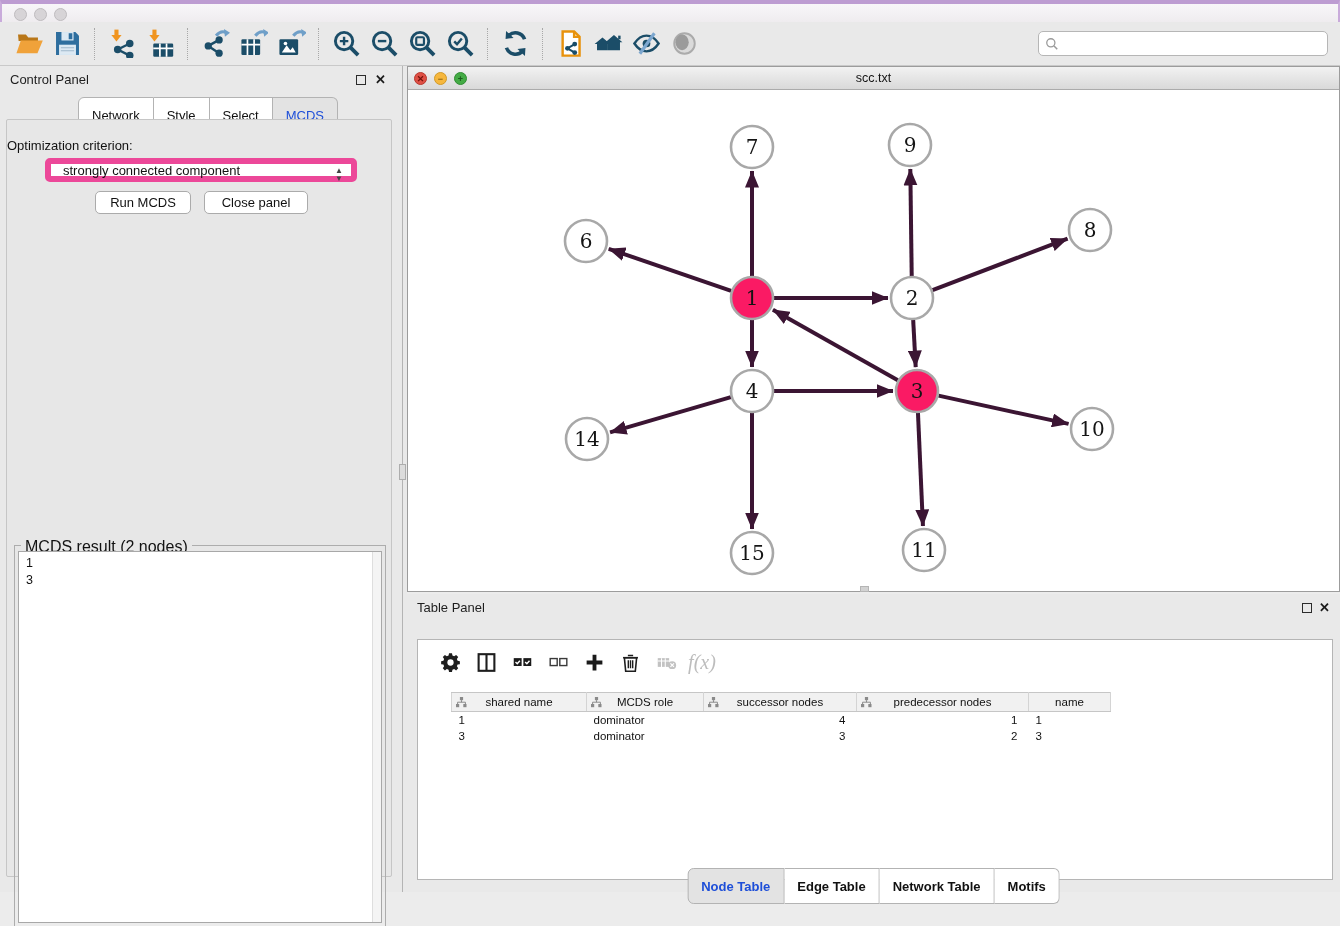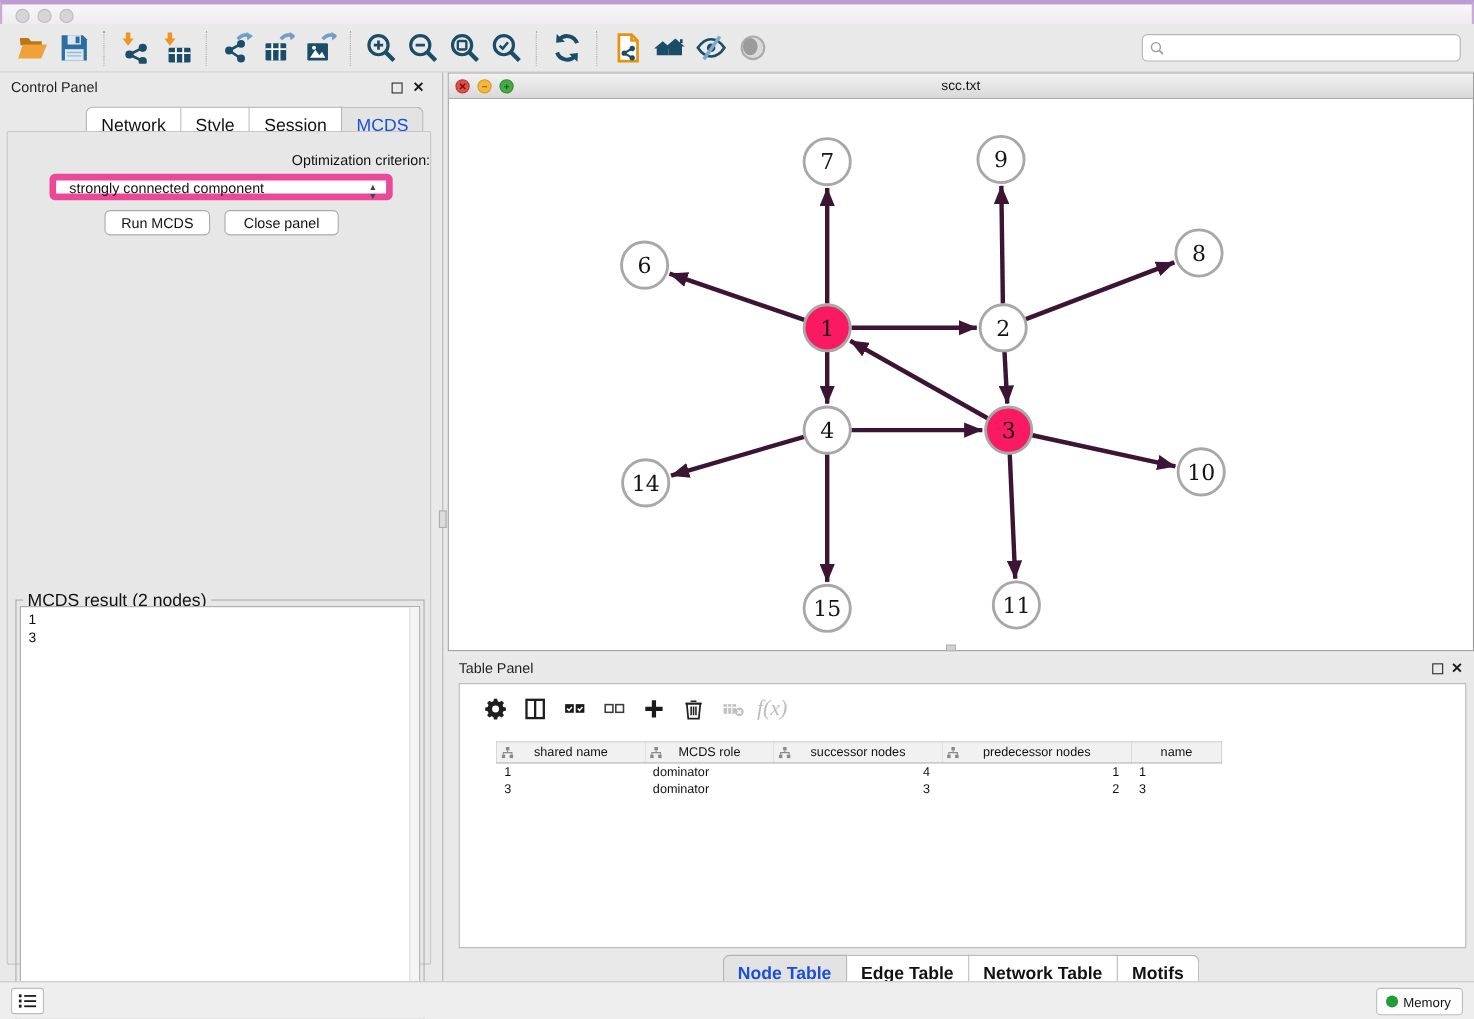--- a/index.html
+++ b/index.html
@@ -31,28 +31,28 @@
   #control-panel { position:absolute; left:0; top:66px; width:398px; height:826px; background:#E9E9E9; }
   .panel-head { position:relative; height:28px; }
   .panel-title { position:absolute; left:10px; top:6px; font-size:13px; color:#1E1E1E; }
   .panel-float { position:absolute; width:10px; height:10px; border:1.6px solid #2B2B2B; top:9px; }
   .panel-close { position:absolute; top:6px; font-size:13px; font-weight:bold; color:#1B1B1B; }
   #cp-float { right:32px; } #cp-close { right:12px; }
 
   .seg-group { position:absolute; display:flex; }
   #cp-tabs { left:78px; top:31px; }
   .seg { height:36px; padding:0 13px; background:#fff; border:1px solid #B3B3B3; border-left:none;
-    font-size:16px; color:#111; display:flex; align-items:center; }
+    font-size:13px; color:#111; display:flex; align-items:center; }
   .seg:first-child { border-left:1px solid #B3B3B3; border-radius:6px 0 0 6px; }
   .seg:last-child { border-radius:0 6px 6px 0; }
   .seg.selected { background:#E3E3E3; color:#1d4ed8; }
 
   #cp-inner { position:absolute; left:6px; top:53px; width:386px; height:758px;
     background:#E7E7E7; border:1px solid #C6C6C6; border-radius:2px; }
-  #opt-label { position:absolute; left:0; width:100%; top:18px; text-align:right; font-size:13px; color:#111; }
+  #opt-label { position:absolute; left:0; width:100%; top:18px; text-align:left; font-size:13px; color:#111; }
   #criterion-select { position:absolute; left:38px; top:38px; width:312px; height:24px; background:#fff;
     border:6px solid #ec4899; border-radius:5px; font-size:13px; color:#111;
     display:flex; align-items:center; padding-left:12px; }
   #criterion-chevrons { position:absolute; right:8px; top:3px; font-size:8px; line-height:8px; color:#444; text-align:center; }
   .cp-btn { position:absolute; top:71px; height:23px; background:#fff; border:1px solid #ABABAB;
     border-radius:5px; font-size:13px; color:#111; display:flex; align-items:center; justify-content:center; }
   #run-btn { left:88px; width:96px; } #closepanel-btn { left:197px; width:104px; }
 
   #mcds-fieldset { position:absolute; left:7px; top:425px; width:372px; height:382px;
     border:1px solid #ADADAD; }
@@ -77,21 +77,21 @@
   #nt-close { left:6px;  background:#DF5045; border:1px solid #B8372E; color:#73100B; }
   #nt-min   { left:26px; background:#F6B73D; border:1px solid #D29A27; color:#8F6410; }
   #nt-max   { left:46px; background:#44AB45; border:1px solid #2F8D32; color:#1A5C1C; }
   #net-title { position:absolute; left:0; right:0; top:4px; text-align:center; font-size:12.5px; color:#141414; }
   #graph-canvas { position:absolute; left:0; top:23px; }
   #net-grip { position:absolute; left:452px; bottom:-1px; width:9px; height:6px; background:#D2D2D2; border:1px solid #B5B5B5; }
 
   
   #table-panel { position:absolute; left:407px; top:594px; width:933px; height:298px; background:#E9E9E9; }
   #tp-float { right:28px; } #tp-close { right:10px; }
-  #tp-box { position:absolute; left:10px; top:27px; width:916px; height:241px; background:#fff; border:1px solid #B5B5B5; }
+  #tp-box { position:absolute; left:10px; top:45px; width:916px; height:241px; background:#fff; border:1px solid #B5B5B5; }
   #tp-toolbar { position:absolute; left:0; top:0; right:0; height:44px; display:flex; align-items:center; padding-left:14px; }
   .tp-btn { width:36px; height:36px; display:flex; align-items:center; justify-content:center; }
   .tp-btn svg { width:21px; height:21px; }
   .fx { font-family:"Liberation Serif",serif; font-style:italic; font-size:20px; color:#BDBDBD; }
   #node-table { position:absolute; left:1px; top:52px; border-collapse:collapse; font-size:11.5px; color:#111;margin-left:32px; }
   #node-table th { height:19px; background:#F1F1F1; border:1px solid #D4D4D4; border-top:1px solid #C6C6C6;
     border-bottom:1px solid #C6C6C6; font-weight:normal; text-align:center; position:relative; }
   #node-table th .th-ic { position:absolute; left:4px; top:4px; }
   #node-table td { height:16px; padding:0 11px 0 7px; }
   #node-table td.al-r { text-align:right; }
@@ -269,21 +269,21 @@
 
   <div id="control-panel">
     <div class="panel-head">
       <span class="panel-title">Control Panel</span>
       <span class="panel-float" id="cp-float"></span>
       <span class="panel-close" id="cp-close">✕</span>
     </div>
     <div class="seg-group" id="cp-tabs">
         <div class="seg">Network</div>
         <div class="seg">Style</div>
-        <div class="seg">Session</div>
+        <div class="seg">Select</div>
         <div class="seg selected">MCDS</div>
       </div>
     <div id="cp-inner">
       <div id="opt-label">Optimization criterion:</div>
       <div id="criterion-select">
         <span>strongly connected component</span>
         <span id="criterion-chevrons">▲<br>▼</span>
       </div>
       <div class="cp-btn" id="run-btn">Run MCDS</div>
       <div class="cp-btn" id="closepanel-btn">Close panel</div>
@@ -498,30 +498,14 @@
       </table>
     </div>
     <div class="seg-group" id="tp-tabs">
         <div class="seg selected">Node Table</div>
         <div class="seg">Edge Table</div>
         <div class="seg">Network Table</div>
         <div class="seg">Motifs</div>
       </div>
   </div>
 
-  <div id="status-bar">
-    <div id="list-btn">
-      <svg width="16" height="14" viewBox="0 0 16 14">
-        <rect x="0" y="1" width="2.6" height="2.6" fill="#1A1A1A"></rect>
-          <rect x="5" y="1.6" width="11" height="1.6" fill="#1A1A1A"></rect>
-        <rect x="0" y="5.7" width="2.6" height="2.6" fill="#1A1A1A"></rect>
-          <rect x="5" y="6.3" width="11" height="1.6" fill="#1A1A1A"></rect>
-        <rect x="0" y="10.4" width="2.6" height="2.6" fill="#1A1A1A"></rect>
-          <rect x="5" y="11" width="11" height="1.6" fill="#1A1A1A"></rect>
-      </svg>
-    </div>
-    <div id="memory-btn">
-      <span id="memory-dot"></span>
-      <span>Memory</span>
-    </div>
-  </div>
 
 </div>
 
 </body></html>

